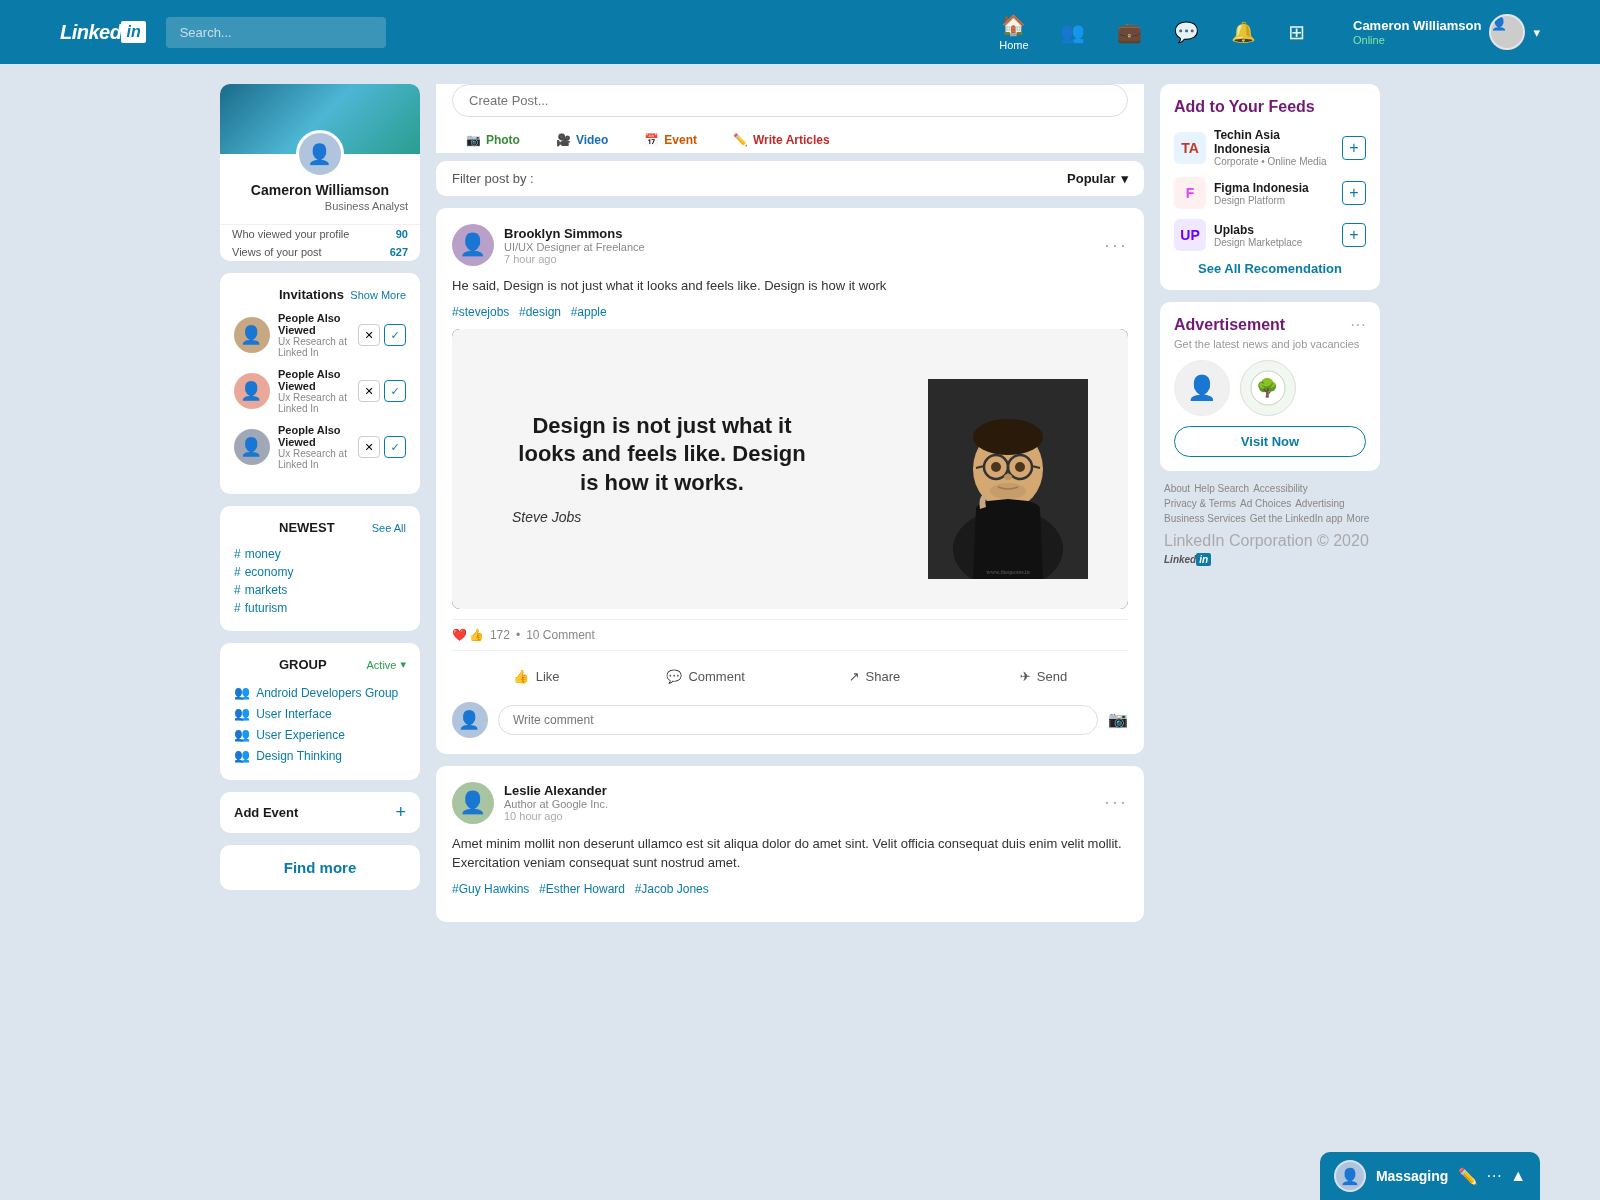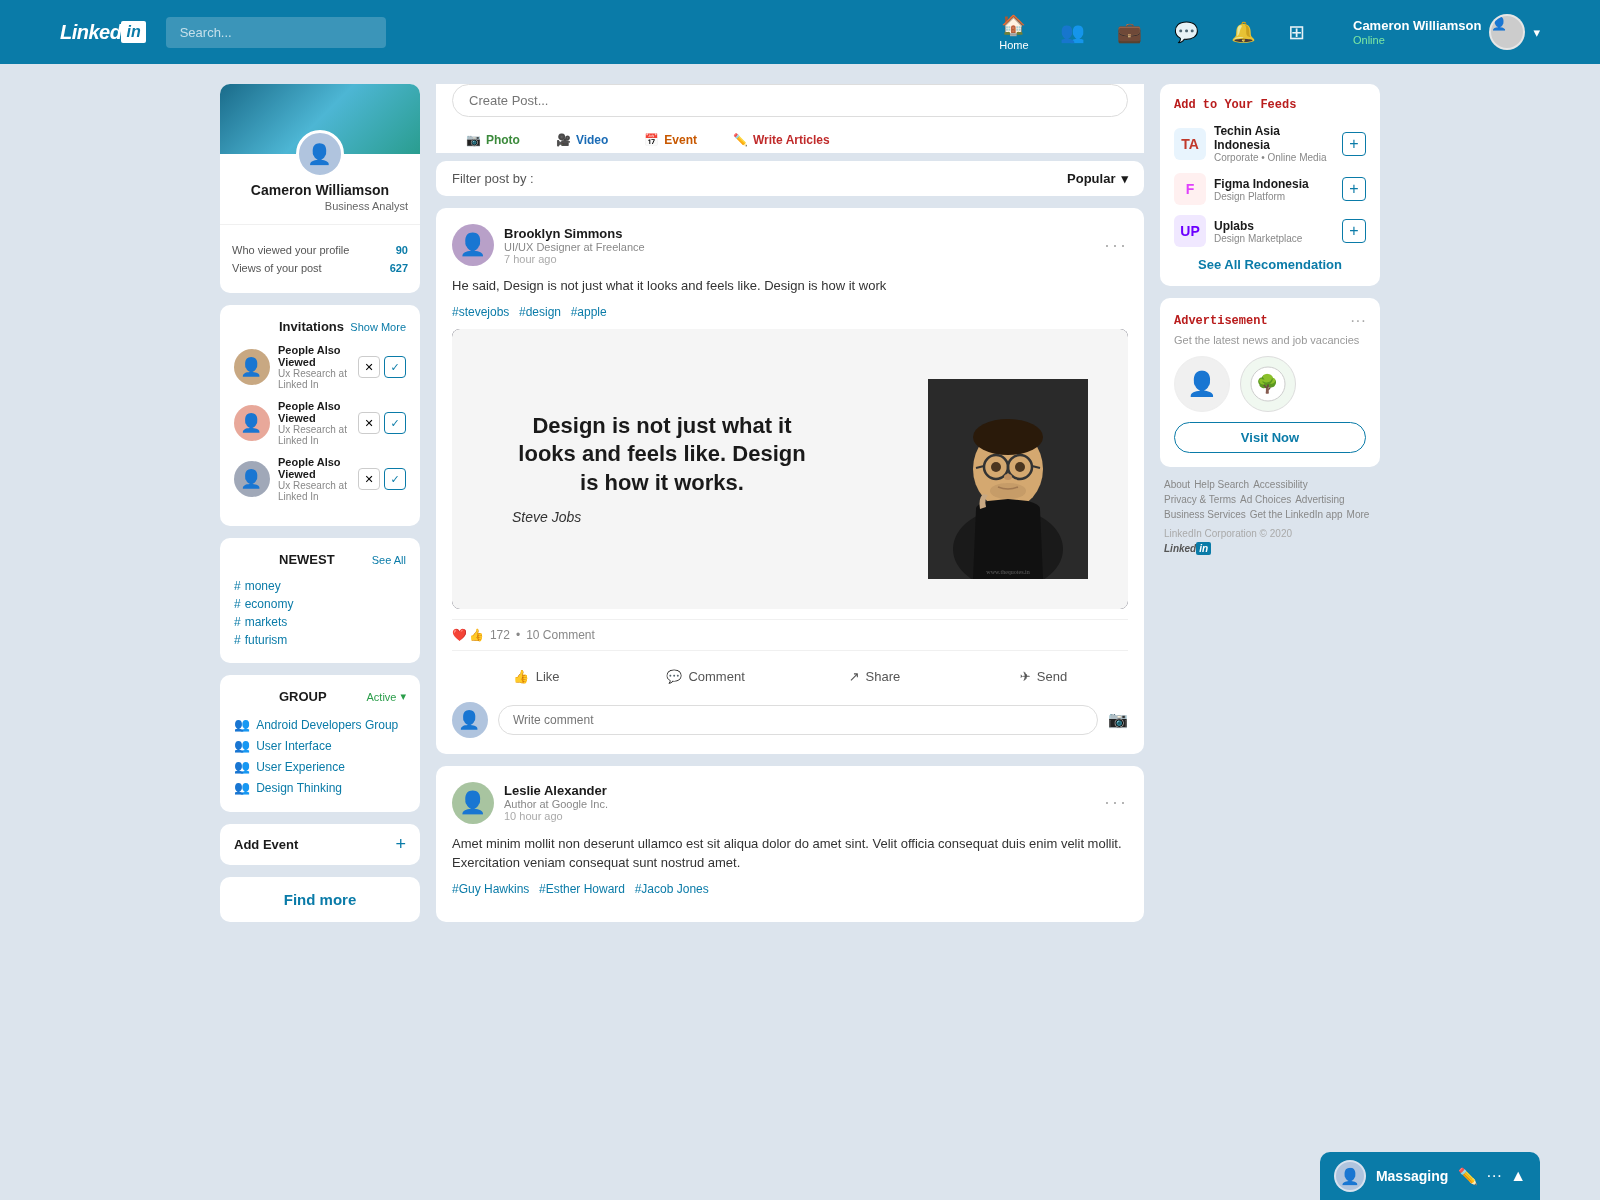--- a/index.html
+++ b/index.html
@@ -138,21 +138,21 @@
       font-size: 20px;
     }
     .profile-info {
       padding: 28px 12px 12px;
       text-align: center;
     }
     .profile-name { font-weight: 700; font-size: 14px; color: #1a1a1a; }
     .profile-title { font-size: 11px; color: #666; margin-top: 2px; text-align: right; }
     .profile-stats {
       border-top: 1px solid #f0f0f0;
-      padding: 16px 12px;
+      padding: 0 12px;
     }
     .stat-row {
       display: flex;
       justify-content: space-between;
       padding: 3px 0;
     }
     .stat-label { font-size: 11px; color: #555; }
     .stat-value { font-size: 11px; font-weight: 700; color: #0a7ba8; }
 
     .sidebar-section {
@@ -446,21 +446,21 @@
     .right-sidebar {
       width: 220px;
       flex-shrink: 0;
     }
     .right-card {
       background: white;
       border-radius: 10px;
       padding: 14px;
       margin-bottom: 12px;
     }
-    .right-title { font-weight: 700; font-size: 12px; color: #b91c1c; margin-bottom: 12px; font-family: Liberation Mono, monospace; }
+    .right-title { font-weight: 700; font-size: 16px; color: #701a75; margin-bottom: 12px; }
 
     .feed-suggestion {
       display: flex;
       align-items: center;
       gap: 8px;
       margin-bottom: 10px;
     }
     .feed-logo {
       width: 32px;
       height: 32px;
@@ -538,21 +538,21 @@
       display: flex;
       flex-wrap: wrap;
       gap: 4px;
       margin-bottom: 8px;
     }
     .footer-link {
       font-size: 10px;
       color: #888;
       cursor: pointer;
     }
-    .footer-copy { font-size: 10px; color: #aaa; margin-bottom: 4px; }
+    .footer-copy { font-size: 16px; color: #aaa; margin-bottom: 4px; }
 
     
     .messaging-bar {
       position: fixed;
       bottom: 0;
       right: 60px;
       background: #0a7ba8;
       border-radius: 10px 10px 0 0;
       display: flex;
       align-items: center;

